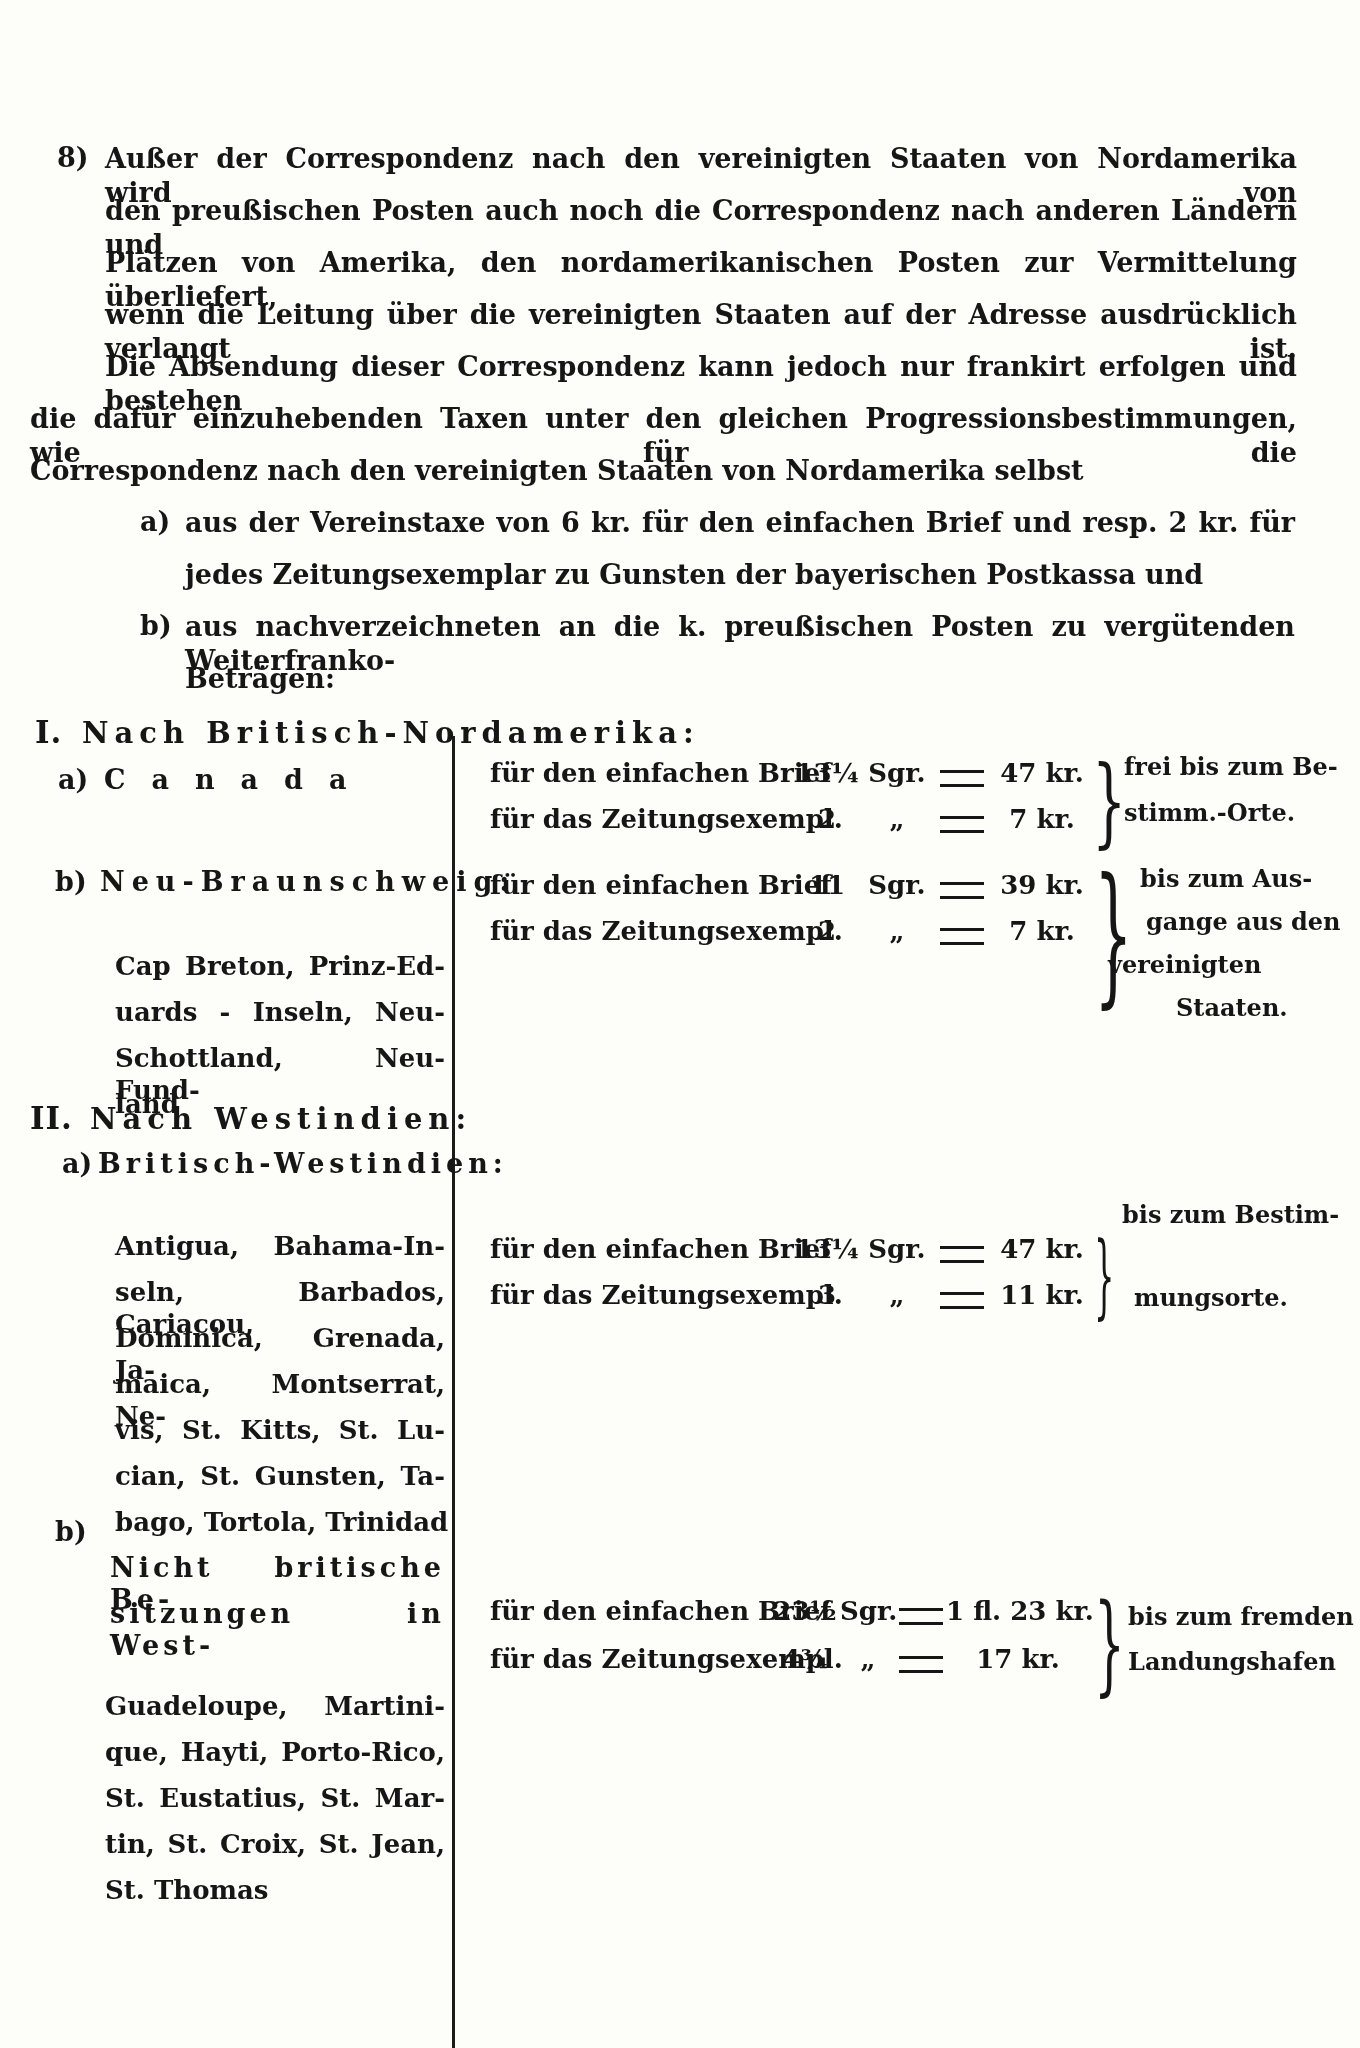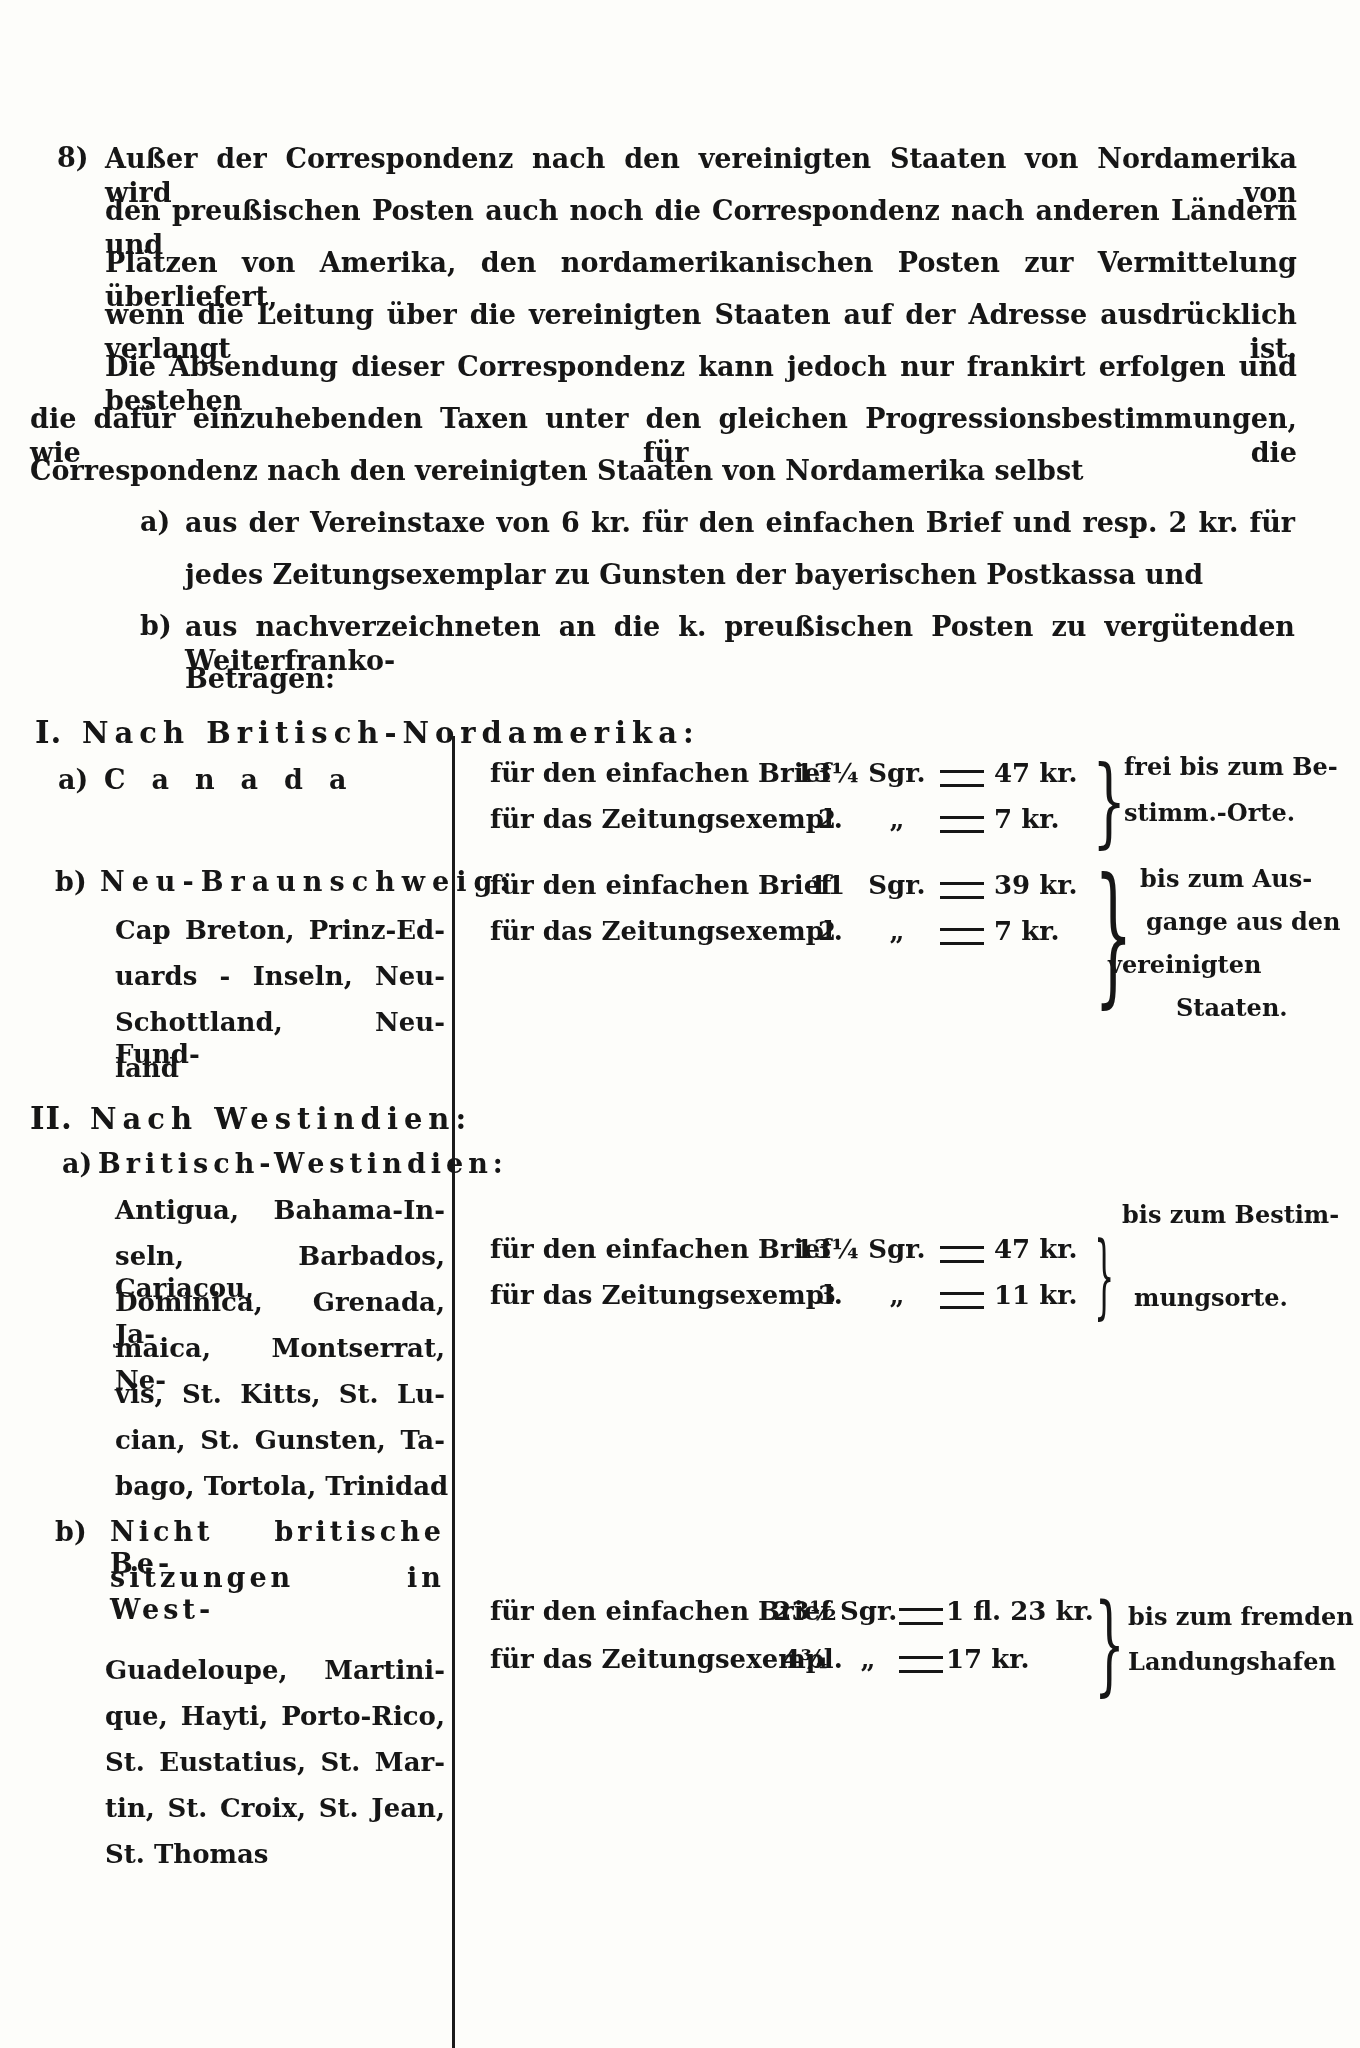--- a/index.html
+++ b/index.html
@@ -12,31 +12,31 @@
     font-weight:700;
     overflow:hidden;
     margin:0 auto;
   }
   .bl{position:absolute;font-size:27px;line-height:34px;white-space:nowrap;}
   .just{white-space:normal;text-align:justify;text-align-last:justify;}
   .marker{position:absolute;font-size:27px;}
   .heading{position:absolute;font-size:29px;letter-spacing:6px;white-space:nowrap;}
   .numeral{position:absolute;font-size:31px;letter-spacing:1px;}
   .entry-name{position:absolute;font-size:27px;white-space:nowrap;}
-  .detail{position:absolute;font-size:26px;line-height:32px;}
+  .detail{position:absolute;font-size:26px;line-height:32px;margin-top:36px;}
   .divider{position:absolute;background:#1a1a1a;}
   .tline{position:absolute;left:490px;width:600px;height:40px;display:grid;align-items:baseline;font-size:26px;white-space:nowrap;}
   .g1{grid-template-columns:300px 74px 66px 64px 96px;}
   .g2{grid-template-columns:280px 70px 56px 50px 144px;}
   .tl-label{text-align:left;}
   .tl-qty{text-align:center;}
   .tl-unit{text-align:center;}
   .eqcell{align-self:center;display:flex;align-items:center;justify-content:center;}
   .eqbar{width:44px;height:11px;border-top:3px solid #161616;border-bottom:3px solid #161616;}
-  .tl-result{text-align:left;}
+  .tl-result{text-align:center;}
   .brace{position:absolute;font-weight:400;line-height:1;transform-origin:left top;}
   .note{position:absolute;font-size:24px;line-height:30px;white-space:nowrap;text-align:right;}
 </style>
 </head>
 <body>
 
 <div class="page">
 
   <div class="marker" style="left:57px;top:142px">8)</div>
   <div class="bl just" style="left:105px;top:142px;width:1192px">Außer der Correspondenz nach den vereinigten Staaten von Nordamerika wird von</div>

